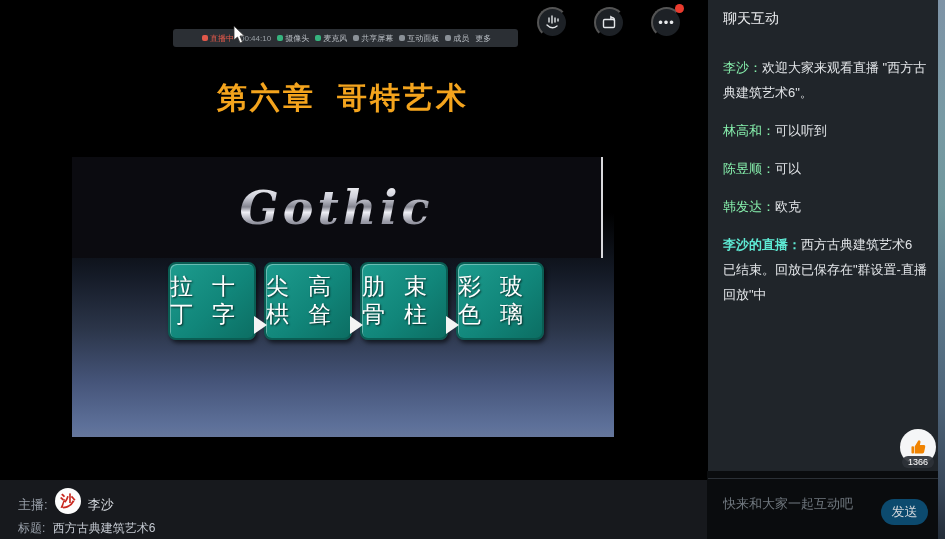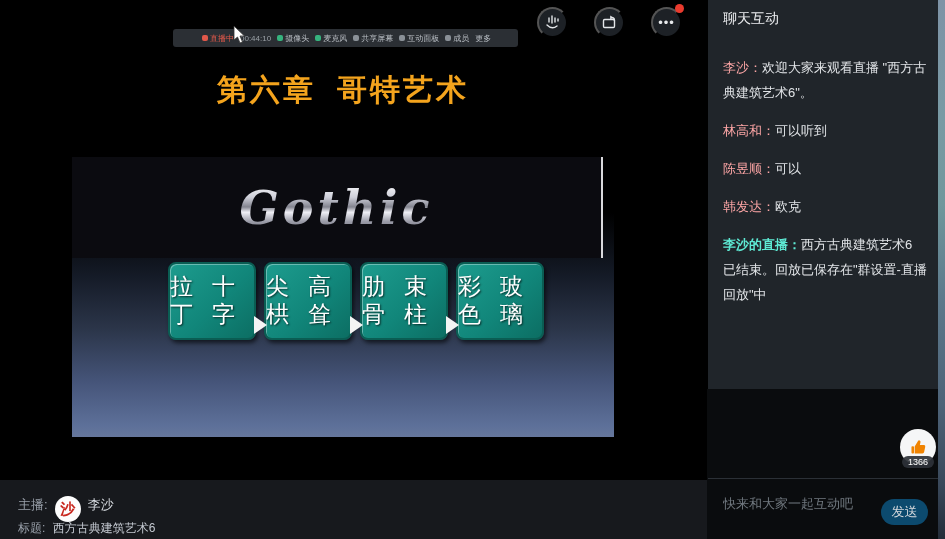--- a/index.html
+++ b/index.html
@@ -31,21 +31,21 @@
   .btn-audio { left:537px; }
   .btn-rotate { left:594px; }
   .btn-more { left:651px; }
   .more-dots { color:#e8eaec; font-size:13px; letter-spacing:1px; line-height:31px; }
   .notif-dot { position:absolute; left:675px; top:4px; width:9px; height:9px; border-radius:50%; background:#ea3b2e; }
 
   
   .slide { position:absolute; left:72px; top:50px; width:542px; height:387px;
            background:linear-gradient(180deg,#000 0%,#000 42%,#141a26 58%,#2b3549 72%,#46557a 86%,#5d7099 97%,#66779c 100%);
            font-family:"Liberation Serif","DejaVu Serif",serif; }
-  .slide-title { margin-top:20px; text-align:center; font-size:30px; font-weight:bold;
+  .slide-title { margin-top:28px; text-align:center; font-size:30px; font-weight:bold;
                  color:#f4a41d; letter-spacing:3px; white-space:pre; }
   .slide-subtitle { margin-top:4px; text-align:center; font-size:25px; color:#f1eee4; letter-spacing:1px; }
 
   .gothic-banner { position:absolute; left:0; top:107px; width:531px; height:101px;
                    background:#0b0b10; border-right:2px solid #d9d9dd;
                    display:flex; align-items:center; justify-content:center; }
   .gothic-text { font-family:"DejaVu Serif","Liberation Serif",serif; font-weight:bold; font-style:italic;
                  font-size:46px; letter-spacing:4px; color:#d0d0dc;
                  text-shadow:0 2px 4px rgba(0,0,0,.9); }
   @supports (-webkit-background-clip: text) {
@@ -57,36 +57,36 @@
   .flow-box { position:relative; width:88px; height:78px; border-radius:8px;
               background:linear-gradient(135deg,#1d9c8e 0%,#11867a 55%,#0c6e63 100%);
               border:2px solid #0a5d53; box-shadow:inset 1px 1px 0 rgba(255,255,255,.35), 2px 3px 4px rgba(0,0,0,.6);
               display:flex; align-items:center; justify-content:center;
               color:#fff; font-size:23px; line-height:1.2; text-shadow:1px 1px 2px rgba(0,0,0,.7); }
   .flow-arrow { position:absolute; right:-13px; bottom:4px; width:0; height:0; z-index:5;
                 border-left:13px solid #f4f4f4; border-top:9px solid transparent; border-bottom:9px solid transparent; }
 
   
   .host-bar { position:absolute; left:0; top:480px; width:707px; height:59px; background:#17191d; }
-  .host-line1 { position:absolute; left:18px; top:16px; display:flex; align-items:flex-start; gap:7px; }
+  .host-line1 { position:absolute; left:18px; top:8px; display:flex; align-items:flex-end; gap:7px; }
   .host-label { font-size:13px; color:#9aa1ab; }
   .avatar { width:26px; height:26px; border-radius:50%; background:#fdfdfd; display:flex; align-items:center;
             justify-content:center; overflow:hidden; }
   .avatar span { color:#c8271e; font-family:"Liberation Serif","DejaVu Serif",serif; font-weight:bold; font-size:15px; }
   .host-name { font-size:13px; color:#d8dce1; }
   .host-line2 { position:absolute; left:18px; top:40px; font-size:12px; color:#9aa1ab; }
   .host-line2 .title-value { color:#c4c9d1; margin-left:4px; }
 
   
-  .chat-panel { position:absolute; left:707px; top:0; width:231px; height:389px;
+  .chat-panel { position:absolute; left:707px; top:0; width:231px; height:471px;
                 background:#20252a; border-left:1px solid #000; }
   .chat-header { position:absolute; left:15px; top:10px; font-size:14px; color:#eceef0; }
   .chat-messages { position:absolute; left:15px; top:55px; width:204px; }
   .msg { font-size:13px; line-height:25px; margin-bottom:13px; color:#e2e5e8; word-break:break-all; }
-  .msg .msg-name { color:#fca5a5; }
+  .msg .msg-name { color:#86efac; }
   .msg.system .msg-name { color:#5eead4; font-weight:bold; }
 
   .like-btn { position:absolute; left:192px; top:429px; width:36px; height:36px; border-radius:50%;
               background:#f5f6f7; border:none; display:flex; align-items:center; justify-content:center; }
   .like-badge { position:absolute; left:194px; top:456px; width:32px; height:12px; border-radius:6px;
                 background:rgba(46,50,56,.92); color:#fff; font-size:9px; line-height:12px; text-align:center; }
 
   .chat-input-area { position:absolute; left:0; top:478px; width:231px; height:61px; border-top:1px solid #2b3036; }
   .chat-input { position:absolute; left:15px; top:12px; width:150px; height:24px; background:transparent;
                 border:none; outline:none; color:#d5d8dc; font-size:13px; }

